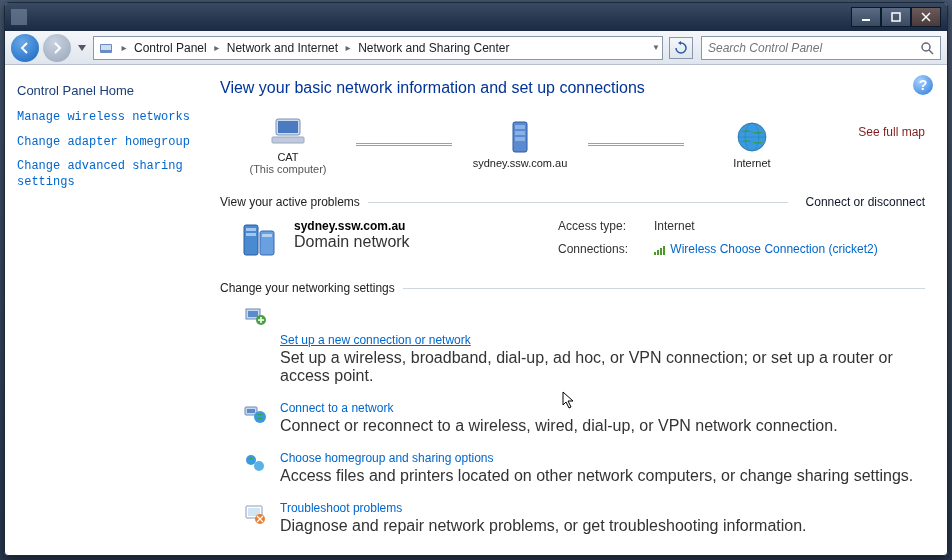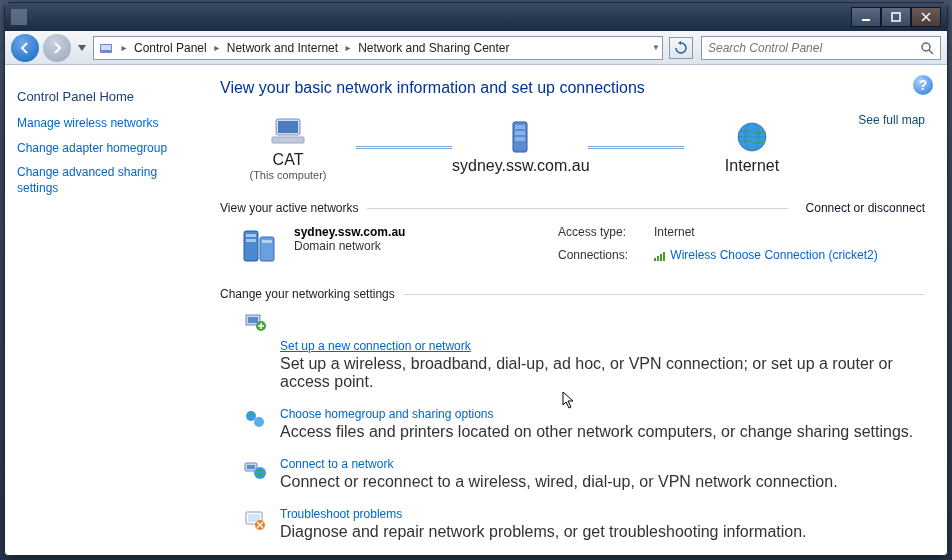--- a/index.html
+++ b/index.html
@@ -19,46 +19,46 @@
   .addressbar { flex: 1; height: 24px; border: 1px solid #8a96aa; background: #fff; display: flex; align-items: center; font-size: 12px; }
   .addr-icon { width: 20px; height: 20px; margin: 0 2px; display: flex; align-items: center; justify-content: center; }
   .addr-seg { padding: 0 4px; color: #222; cursor: pointer; }
   .addr-arrow { width: 12px; text-align: center; color: #666; font-size: 10px; }
   .addr-right { display: flex; align-items: center; margin-left: auto; }
   .refresh-btn { width: 24px; height: 22px; border: 1px solid #8a96aa; background: linear-gradient(to bottom, #f5f7fa, #dfe5ee); display: flex; align-items: center; justify-content: center; cursor: pointer; margin-left: 2px; }
   .searchbox { width: 240px; height: 24px; border: 1px solid #8a96aa; background: #fff; display: flex; align-items: center; padding: 0 6px; font-size: 12px; color: #666; margin-left: 4px; }
   .searchbox input { border: none; outline: none; flex: 1; font-size: 12px; font-style: italic; color: #555; }
   .searchbox svg { width: 14px; height: 14px; }
   .content { flex: 1; display: flex; overflow: hidden; }
-  .sidebar { width: 205px; padding: 24px 12px; font-size: 12px; }
+  .sidebar { width: 205px; padding: 18px 12px; font-size: 12px; }
   .sidebar-title { color: #1a3e7a; font-size: 13px; margin-bottom: 12px; }
-  .sidebar-link { color: #0066cc; cursor: pointer; margin-bottom: 9px; line-height: 1.3; }
+  .sidebar-link { color: #0066cc; cursor: pointer; margin-bottom: 9px; line-height: 1.3; font-family: Liberation Mono, monospace; }
   .main { flex: 1; padding: 14px 22px 14px 10px; font-size: 12px; overflow-y: auto; position: relative; }
   .help-icon { position: absolute; top: 10px; right: 14px; width: 20px; height: 20px; border-radius: 50%; background: radial-gradient(circle at 35% 30%, #a8d0ff, #2a7ad8); color: #fff; font-weight: bold; display: flex; align-items: center; justify-content: center; font-size: 14px; cursor: pointer; }
   .page-title { color: #003399; font-size: 16px; font-weight: 400; margin-bottom: 16px; }
   .mapbox { position: relative; padding-bottom: 6px; }
-  .maplink { position: absolute; right: 0; top: 0; color: #0c4a6e; cursor: pointer; }
+  .maplink { position: absolute; right: 0; top: 12px; color: #7f1d1d; cursor: pointer; }
   .map-row { display: flex; align-items: center; gap: 0; margin-top: 6px; }
   .map-node { width: 136px; text-align: center; }
   .map-line { width: 96px; height: 0; border-top: 3px double #7aa8d8; }
   .map-icon { width: 40px; height: 36px; margin: 0 auto 2px; display: flex; align-items: center; justify-content: center; }
-  .map-label { font-size: 16px; color: #222; }
+  .map-label { font-size: 11px; color: #222; }
   .map-sub { font-size: 11px; color: #555; }
   .section-head { font-size: 12px; color: #222; margin-top: 14px; display: flex; align-items: center; gap: 8px; }
   .section-head .hr { flex: 1; border-top: 1px solid #d0d6e0; }
   .section-right-link { color: #0f172a; cursor: pointer; margin-left: 10px; text-align: center; }
   .active-net { display: flex; padding: 10px 0 6px 18px; }
   .active-left { display: flex; gap: 14px; width: 320px; }
   .active-right { display: grid; grid-template-columns: 90px auto; row-gap: 4px; column-gap: 6px; font-size: 12px; }
   .active-right .lab { color: #333; }
   .active-right .val { color: #333; }
   .active-right .link { color: #0066cc; cursor: pointer; }
   .net-icon { width: 42px; height: 42px; }
   .net-name { font-weight: bold; font-size: 12px; }
-  .net-type { font-size: 12px; color: #333; }
+  .net-type { font-size: 16px; color: #333; text-align: right; }
   .task { display: flex; gap: 12px; padding: 8px 0 8px 22px; }
   .task-icon { width: 26px; height: 26px; flex-shrink: 0; display: flex; align-items: center; justify-content: center; }
   .task-title { color: #0066cc; cursor: pointer; margin-bottom: 2px; }
   .task-title.underlined { text-decoration: underline; margin-top: 30px; }
   .task-desc { color: #333; font-size: 16px; }
   .signal-bars { display: inline-flex; align-items: flex-end; gap: 1px; height: 10px; vertical-align: middle; margin-right: 2px;}
   .signal-bars span { width: 2px; background: #4a9a2a; }
   .cursor { position: absolute; left: 352px; top: 326px; width: 16px; height: 20px; pointer-events: none; }
 </style>
 </head>
@@ -183,21 +183,21 @@
                   <ellipse cx="17" cy="17" rx="7" ry="14" fill="none" stroke="#2a7ab0" stroke-width="0.5"></ellipse>
                   <line x1="3" y1="17" x2="31" y2="17" stroke="#2a7ab0" stroke-width="0.5"></line>
                 </svg>
             </div>
             <div class="map-label">Internet</div>
           </div>
         </div>
       </div>
 
       <div class="section-head">
-        <span>View your active networks</span>
+        <span>View your active problems</span>
         <div class="hr"></div>
         <span class="section-right-link">Connect or disconnect</span>
       </div>
 
       <div class="active-net">
         <div class="active-left">
           <div class="net-icon">
             <svg width="42" height="42" viewBox="0 0 42 42">
                 <rect x="6" y="6" width="14" height="30" rx="2" fill="#4a8ad0" stroke="#2a5aa0"></rect>
                 <rect x="22" y="12" width="14" height="24" rx="2" fill="#6aa0e0" stroke="#3a6ab0"></rect>
@@ -243,43 +243,43 @@
         </div>
         <div>
           <div class="task-title underlined">Set up a new connection or network</div>
           <div class="task-desc">Set up a wireless, broadband, dial-up, ad hoc, or VPN connection; or set up a router or access point.</div>
         </div>
       </div>
 
       <div class="task">
         <div class="task-icon">
           <svg width="26" height="26" viewBox="0 0 26 26">
-              <circle cx="9" cy="9" r="5" fill="#3a9ae0"></circle>
-              <circle cx="17" cy="15" r="5" fill="#5ab0e8"></circle>
-              <path d="M6 8 Q9 6 12 8" fill="#3aa040"></path>
-            </svg>
-        </div>
-        <div>
-          <div class="task-title">Choose homegroup and sharing options</div>
-          <div class="task-desc">Access files and printers located on other network computers, or change sharing settings.</div>
-        </div>
-      </div>
-
-      <div class="task">
-        <div class="task-icon">
-          <svg width="26" height="26" viewBox="0 0 26 26">
               <rect x="3" y="6" width="12" height="8" rx="1" fill="#c8daea" stroke="#6a8ab8"></rect>
               <rect x="5" y="8" width="8" height="4" fill="#5a8ad0"></rect>
               <circle cx="18" cy="16" r="6" fill="#3a9ae0"></circle>
               <path d="M14 14 Q18 12 22 14 M14 18 Q18 16 22 18" fill="#3aa040"></path>
             </svg>
         </div>
         <div>
           <div class="task-title">Connect to a network</div>
           <div class="task-desc">Connect or reconnect to a wireless, wired, dial-up, or VPN network connection.</div>
+        </div>
+      </div>
+
+      <div class="task">
+        <div class="task-icon">
+          <svg width="26" height="26" viewBox="0 0 26 26">
+              <circle cx="9" cy="9" r="5" fill="#3a9ae0"></circle>
+              <circle cx="17" cy="15" r="5" fill="#5ab0e8"></circle>
+              <path d="M6 8 Q9 6 12 8" fill="#3aa040"></path>
+            </svg>
+        </div>
+        <div>
+          <div class="task-title">Choose homegroup and sharing options</div>
+          <div class="task-desc">Access files and printers located on other network computers, or change sharing settings.</div>
         </div>
       </div>
 
       <div class="task">
         <div class="task-icon">
           <svg width="26" height="26" viewBox="0 0 26 26">
               <rect x="4" y="5" width="16" height="12" rx="1" fill="#fff" stroke="#8a9ab8"></rect>
               <rect x="6" y="7" width="12" height="8" fill="#d0e4f4"></rect>
               <circle cx="18" cy="18" r="5" fill="#e88030"></circle>
               <path d="M15 15 L21 21 M21 15 L15 21" stroke="#fff" stroke-width="1.2"></path>

